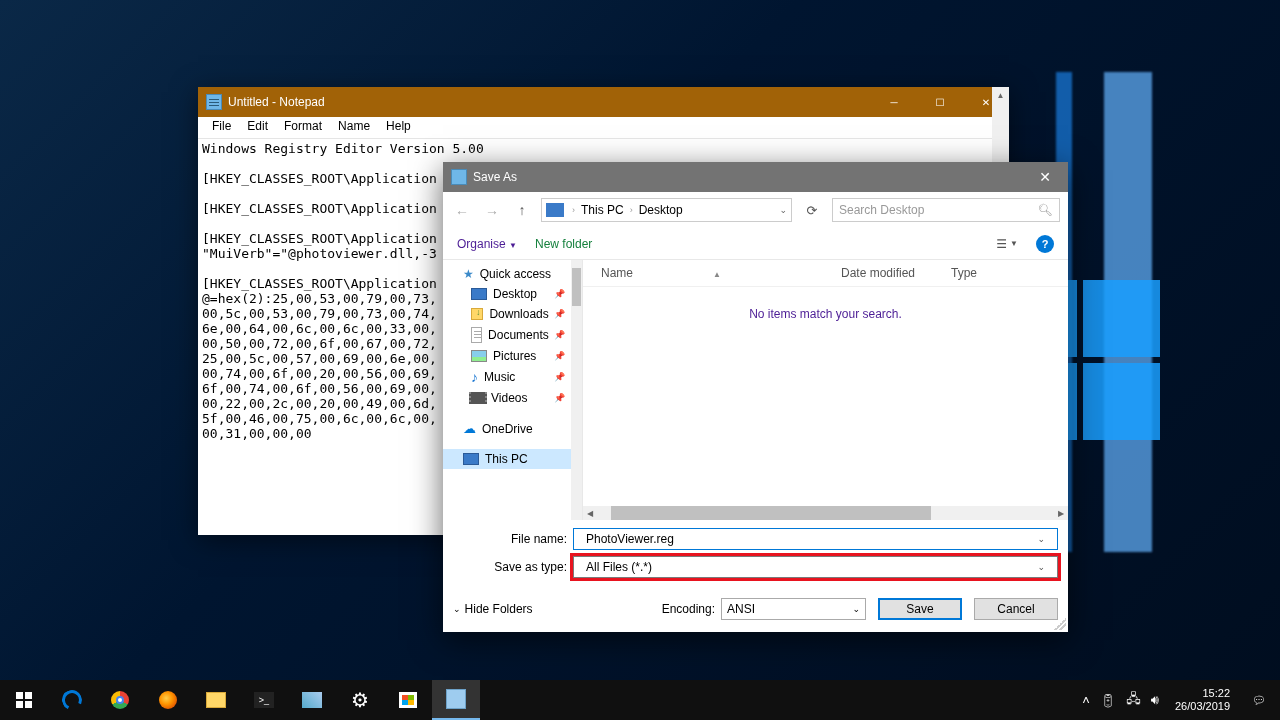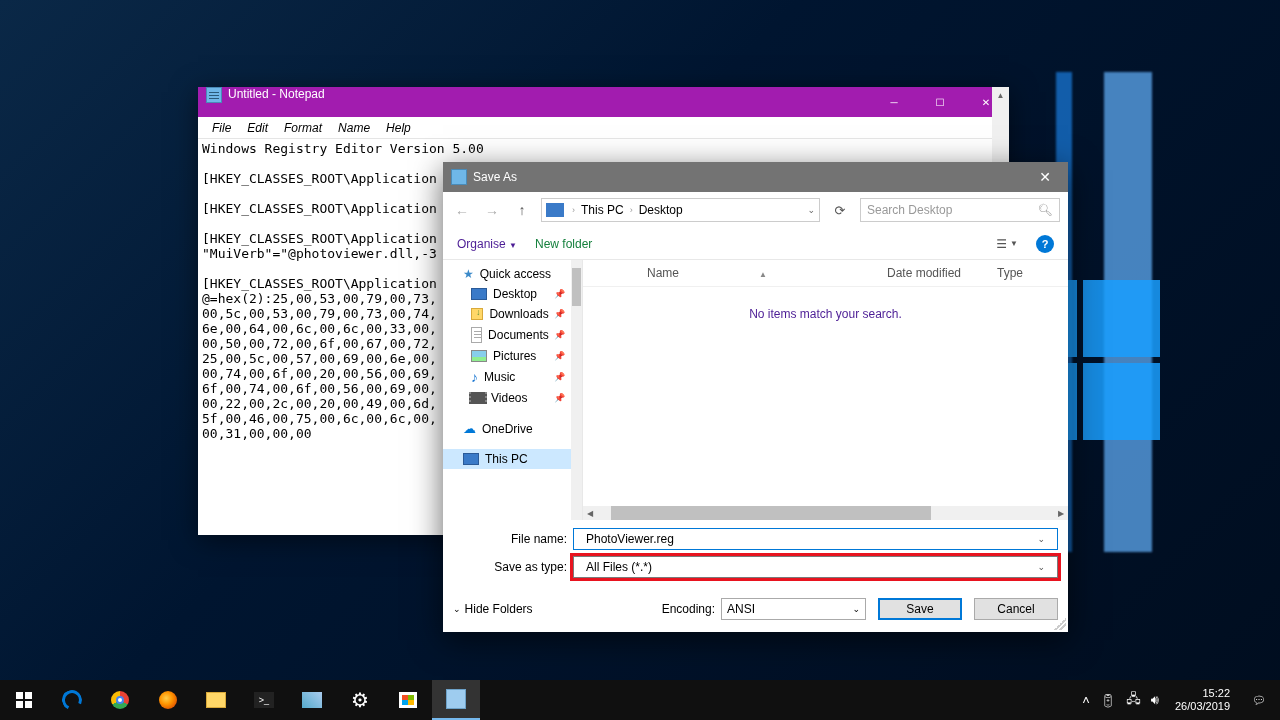--- a/index.html
+++ b/index.html
@@ -17,28 +17,28 @@
 }
 .win-logo { position: absolute; right: 120px; top: 50%; transform: translateY(-50%); display: grid; grid-template: 1fr 1fr / 1fr 1fr; gap: 6px; width: 160px; height: 160px; opacity: 0.85; }
 .win-logo div { background: #1a9fff; }
 
 
 .notepad {
   position: absolute; left: 198px; top: 87px; width: 811px; height: 448px;
   background: #fff; box-shadow: 0 5px 25px rgba(0,0,0,0.5);
 }
 .title-bar {
-  height: 30px; background: #a21caf; color: #fff; display: flex; padding-left: 8px;
+  height: 30px; background: #a16207; color: #fff; display: flex; align-items: center; padding-left: 8px;
   font-size: 12px;
 }
 .title-bar .icon-notepad { width: 16px; height: 16px; background: #6fb7e8; border: 1px solid #4a8bb8; margin-right: 6px; display: flex; align-items: center; justify-content: center; }
 .title-bar .icon-notepad::after { content: ""; width: 10px; height: 1px; background: #2a5a7a; box-shadow: 0 3px 0 #2a5a7a, 0 6px 0 #2a5a7a; position: relative; top: -3px; }
 .title-bar .spacer { flex: 1; }
 .title-bar .win-btn { width: 46px; height: 30px; display: flex; align-items: center; justify-content: center; color: #fff; font-size: 10px; }
-.menu-bar { height: 22px; background: #fff; display: flex; align-items: center; padding: 0 6px; font-size: 12px; border-bottom: 1px solid #e5e5e5; font-style: italic; }
+.menu-bar { height: 22px; background: #fff; display: flex; align-items: flex-start; padding: 0 6px; font-size: 12px; border-bottom: 1px solid #e5e5e5; }
 .menu-bar span { padding: 2px 8px; }
 .notepad-body { padding: 2px 4px; font-family: Consolas, monospace; font-size: 13px; white-space: pre; position: relative; height: calc(100% - 52px); overflow: hidden; }
 .notepad-scroll { position: absolute; right: 0; top: 0; bottom: 0; width: 17px; background: #f0f0f0; }
 .notepad-scroll-btn { width: 17px; height: 17px; background: #f0f0f0; display: flex; align-items: center; justify-content: center; font-size: 8px; color: #666; }
 .notepad-scroll-btn.bottom { position: absolute; bottom: 0; }
 
 
 .save-dialog {
   position: absolute; left: 443px; top: 162px; width: 625px; height: 470px;
   background: #fff; box-shadow: 0 8px 30px rgba(0,0,0,0.6);
@@ -49,21 +49,21 @@
 .save-title .close-x { width: 46px; height: 30px; display: flex; align-items: center; justify-content: center; font-size: 14px; }
 
 .nav-bar { height: 36px; display: flex; align-items: center; padding: 0 8px; gap: 8px; }
 .nav-btn { width: 22px; height: 22px; display: flex; align-items: center; justify-content: center; color: #aaa; font-size: 14px; }
 .nav-btn.active { color: #555; }
 .breadcrumb { flex: 1; height: 24px; border: 1px solid #ccc; display: flex; align-items: center; font-size: 12px; padding: 0 4px; }
 .breadcrumb .pc-icon { width: 18px; height: 14px; background: #3a7ac8; margin-right: 6px; }
 .breadcrumb .crumb { padding: 0 4px; }
 .breadcrumb .sep { color: #999; font-size: 9px; padding: 0 2px; }
 .refresh-btn { width: 24px; height: 24px; display: flex; align-items: center; justify-content: center; font-size: 13px; color: #555; }
-.search-box { width: 200px; height: 24px; border: 1px solid #ccc; display: flex; align-items: center; padding: 0 6px; font-size: 12px; color: #999; }
+.search-box { width: 228px; height: 24px; border: 1px solid #ccc; display: flex; align-items: center; padding: 0 6px; font-size: 12px; color: #999; }
 .search-box .mag { margin-left: auto; font-size: 12px; }
 
 .toolbar2 { height: 32px; display: flex; align-items: center; padding: 0 14px; gap: 18px; font-size: 12px; border-bottom: 1px solid #e8e8e8; }
 .toolbar2 .organise { color: #4c1d95; }
 .toolbar2 .new-folder { color: #15803d; }
 .toolbar2 .spacer { flex: 1; }
 .toolbar2 .view-btn { display: flex; align-items: center; gap: 3px; color: #555; }
 .toolbar2 .help-btn { width: 18px; height: 18px; border-radius: 50%; background: #0078d7; color: #fff; display: flex; align-items: center; justify-content: center; font-size: 11px; font-weight: bold; }
 
 .explorer-body { display: flex; height: 260px; }
@@ -71,21 +71,21 @@
 .nav-pane-scroll { position: absolute; right: 0; top: 0; bottom: 0; width: 11px; background: #f0f0f0; }
 .nav-pane-scroll::after { content: ""; position: absolute; top: 8px; left: 1px; width: 9px; height: 38px; background: #c0c0c0; }
 .nav-item { display: flex; align-items: center; padding: 3px 6px 3px 20px; gap: 6px; }
 .nav-item.selected { background: #cce8ff; }
 .nav-item .star { color: #3c8ac9; font-size: 12px; }
 .nav-item .pin { margin-left: auto; margin-right: 10px; color: #999; font-size: 9px; }
 .nav-group-gap { height: 10px; }
 
 .file-pane { flex: 1; position: relative; }
 .file-header { display: flex; padding: 6px 18px; font-size: 12px; color: #555; border-bottom: 1px solid #f0f0f0; }
-.file-header .col-name { width: 240px; margin-left: 46px; }
+.file-header .col-name { width: 240px; }
 .file-header .sort-arrow { font-size: 8px; color: #888; margin-left: 80px; }
 .file-header .col-date { width: 110px; }
 .file-empty { text-align: center; padding: 20px; font-size: 12px; color: #4c1d95; }
 .file-hscroll { position: absolute; bottom: 0; left: 0; right: 0; height: 14px; background: #f0f0f0; display: flex; }
 .file-hscroll .arrow { width: 14px; display: flex; align-items: center; justify-content: center; font-size: 8px; color: #666; }
 .file-hscroll .thumb { margin-left: 14px; width: 320px; height: 14px; background: #c0c0c0; }
 
 .inputs-area { padding: 8px 10px; font-size: 12px; }
 .input-row { display: flex; align-items: center; margin-bottom: 6px; }
 .input-row label { width: 120px; text-align: right; padding-right: 6px; }

